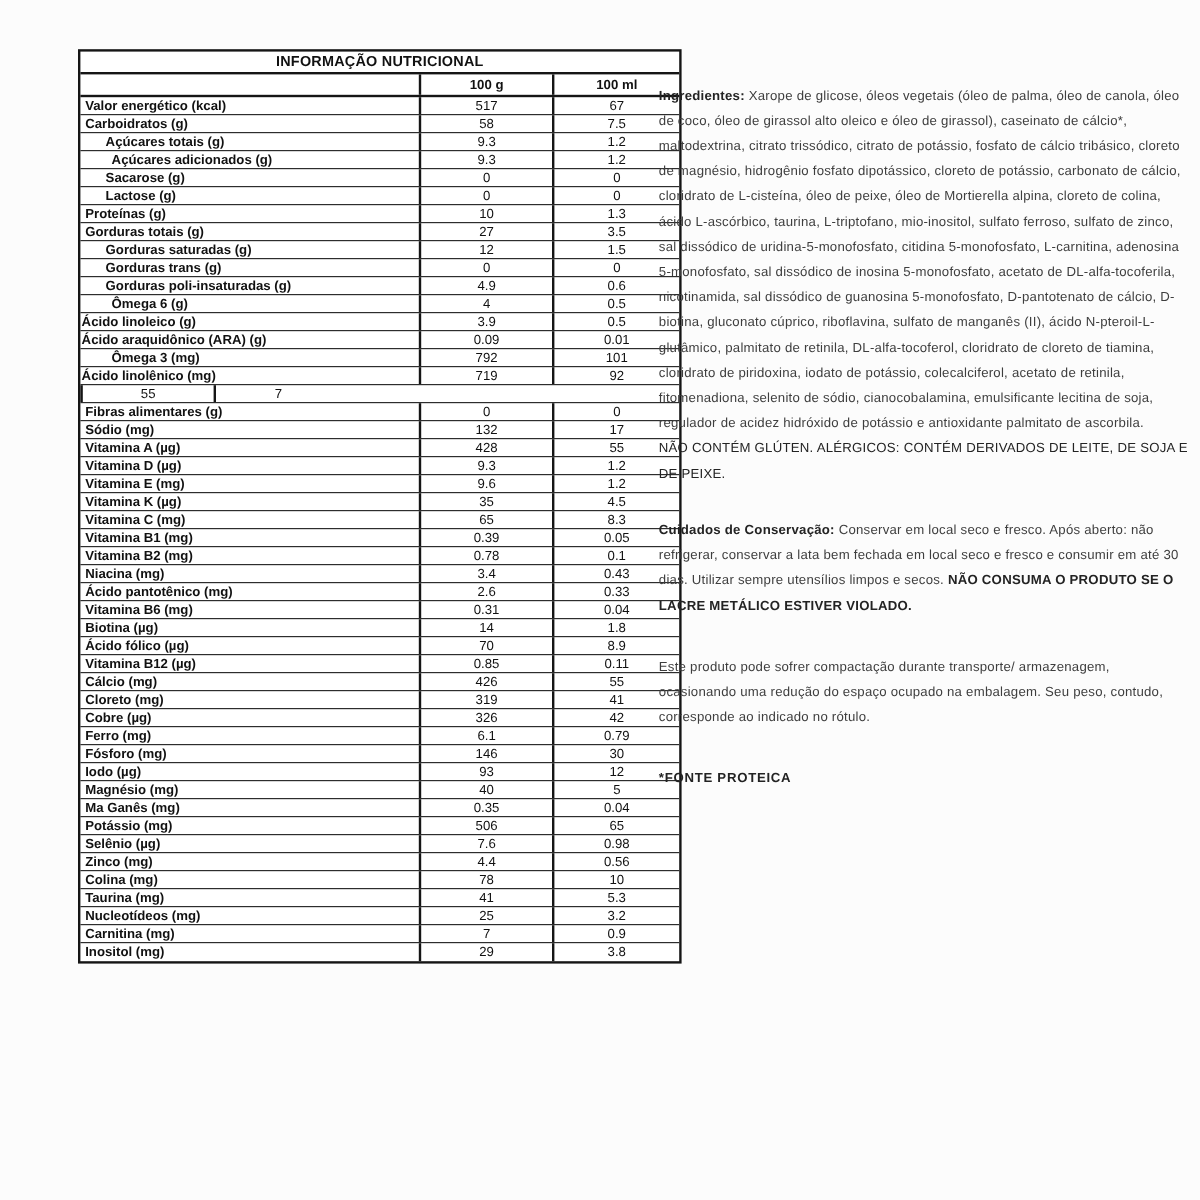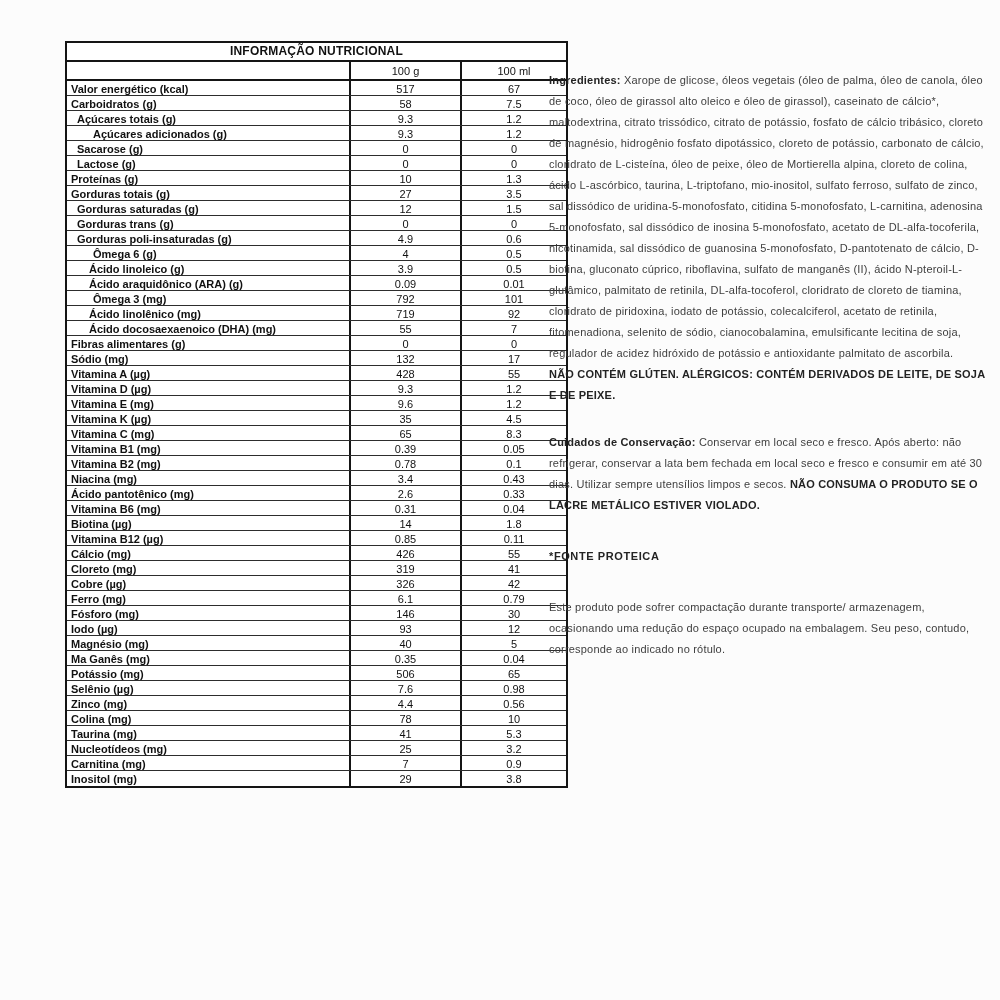--- a/index.html
+++ b/index.html
@@ -17,44 +17,44 @@
     box-sizing:border-box;
     margin-left:48px;
   }
   .t-title {
     height:17px; line-height:17px; text-align:center;
     font-weight:bold; font-size:12px; letter-spacing:0.2px;
     border-bottom:2px solid #151515;
   }
   .t-head { display:flex; height:19px; line-height:18px; border-bottom:2px solid #151515; box-sizing:border-box; }
   .t-head .cl { font-weight:bold; }
-  .t-head .cv { font-weight:normal; }
+  .t-head .cv { font-weight:bold; }
   .trow { display:flex; height:15px; line-height:17.2px; border-bottom:1px solid #2d2d2d; box-sizing:border-box; }
   .trow:last-child { border-bottom:none; }
   .cl {
     flex:1; font-weight:bold; font-size:11px; padding-left:4px;
     white-space:nowrap; overflow:hidden; box-sizing:border-box;
   }
-  .ind1 { padding-left:10px; }
+  .ind1 { padding-left:21px; }
   .ind2 { padding-left:26px; }
-  .ind3 { padding-left:22px; }
+  .ind3 { padding-left:1px; }
   .cv {
     width:111px; text-align:center; font-size:11px;
     border-left:2px solid #151515; box-sizing:border-box;
   }
   .cv.c2 { width:106px; }
 
   
   .rightcol {
     position:absolute; left:549px; top:70px; width:442px;
     color:#3e3e3e; font-size:11px; line-height:21px; letter-spacing:0.2px;
   }
   .rightcol p { margin:0; }
   .rightcol b { color:#232323; }
-  .blockbold { display:block; font-weight:bold; color:#232323; }
+  .blockbold { display:block; font-weight:normal; color:#232323; }
   #care-paragraph { margin-top:26px; }
   #compaction-paragraph { margin-top:30px; }
   #protein-note { margin-top:30px; font-weight:bold; color:#232323; letter-spacing:0.6px; }
 </style>
 </head>
 <body>
 
 <div class="ntable">
   <div class="t-title">INFORMAÇÃO NUTRICIONAL</div>
   <div class="t-head">
@@ -137,21 +137,20 @@
         <div class="cl ind2">Ômega 3 (mg)</div>
         <div class="cv">792</div>
         <div class="cv c2">101</div>
       </div>
       <div class="trow">
         <div class="cl ind3">Ácido linolênico (mg)</div>
         <div class="cv">719</div>
         <div class="cv c2">92</div>
       </div>
       <div class="trow">
-        <div class="cl ind3">Ácido docosaexaenoico (DHA) (mg)</div>
         <div class="cv">55</div>
         <div class="cv c2">7</div>
       </div>
       <div class="trow">
         <div class="cl">Fibras alimentares (g)</div>
         <div class="cv">0</div>
         <div class="cv c2">0</div>
       </div>
       <div class="trow">
         <div class="cl">Sódio (mg)</div>
@@ -205,20 +204,25 @@
       </div>
       <div class="trow">
         <div class="cl">Vitamina B6 (mg)</div>
         <div class="cv">0.31</div>
         <div class="cv c2">0.04</div>
       </div>
       <div class="trow">
         <div class="cl">Biotina (µg)</div>
         <div class="cv">14</div>
         <div class="cv c2">1.8</div>
+      </div>
+      <div class="trow">
+        <div class="cl">Ácido fólico (µg)</div>
+        <div class="cv">70</div>
+        <div class="cv c2">8.9</div>
       </div>
       <div class="trow">
         <div class="cl">Vitamina B12 (µg)</div>
         <div class="cv">0.85</div>
         <div class="cv c2">0.11</div>
       </div>
       <div class="trow">
         <div class="cl">Cálcio (mg)</div>
         <div class="cv">426</div>
         <div class="cv c2">55</div>
@@ -307,16 +311,16 @@
     <span>Xarope de glicose, óleos vegetais (óleo de palma, óleo de canola, óleo de coco, óleo de girassol alto oleico e óleo de girassol), caseinato de cálcio*, maltodextrina, citrato trissódico, citrato de potássio, fosfato de cálcio tribásico, cloreto de magnésio, hidrogênio fosfato dipotássico, cloreto de potássio, carbonato de cálcio, cloridrato de L-cisteína, óleo de peixe, óleo de Mortierella alpina, cloreto de colina, ácido L-ascórbico, taurina, L-triptofano, mio-inositol, sulfato ferroso, sulfato de zinco, sal dissódico de uridina-5-monofosfato, citidina 5-monofosfato, L-carnitina, adenosina 5-monofosfato, sal dissódico de inosina 5-monofosfato, acetato de DL-alfa-tocoferila, nicotinamida, sal dissódico de guanosina 5-monofosfato, D-pantotenato de cálcio, D-biotina, gluconato cúprico, riboflavina, sulfato de manganês (II), ácido N-pteroil-L-glutâmico, palmitato de retinila, DL-alfa-tocoferol, cloridrato de cloreto de tiamina, cloridrato de piridoxina, iodato de potássio, colecalciferol, acetato de retinila, fitomenadiona, selenito de sódio, cianocobalamina, emulsificante lecitina de soja, regulador de acidez hidróxido de potássio e antioxidante palmitato de ascorbila.</span>
     <b class="blockbold">NÃO CONTÉM GLÚTEN. ALÉRGICOS: CONTÉM DERIVADOS DE LEITE, DE SOJA E DE PEIXE.</b>
   </p>
 
   <p id="care-paragraph">
     <b>Cuidados de Conservação:</b>
     <span>Conservar em local seco e fresco. Após aberto: não refrigerar, conservar a lata bem fechada em local seco e fresco e consumir em até 30 dias. Utilizar sempre utensílios limpos e secos.</span>
     <b>NÃO CONSUMA O PRODUTO SE O LACRE METÁLICO ESTIVER VIOLADO.</b>
   </p>
 
+  <p id="compaction-paragraph">Este produto pode sofrer compactação durante transporte/ armazenagem, ocasionando uma redução do espaço ocupado na embalagem. Seu peso, contudo, corresponde ao indicado no rótulo.</p>
+
   <p id="protein-note">*FONTE PROTEICA</p>
-
-  <p id="compaction-paragraph">Este produto pode sofrer compactação durante transporte/ armazenagem, ocasionando uma redução do espaço ocupado na embalagem. Seu peso, contudo, corresponde ao indicado no rótulo.</p>
 </div>
 
 </body></html>

